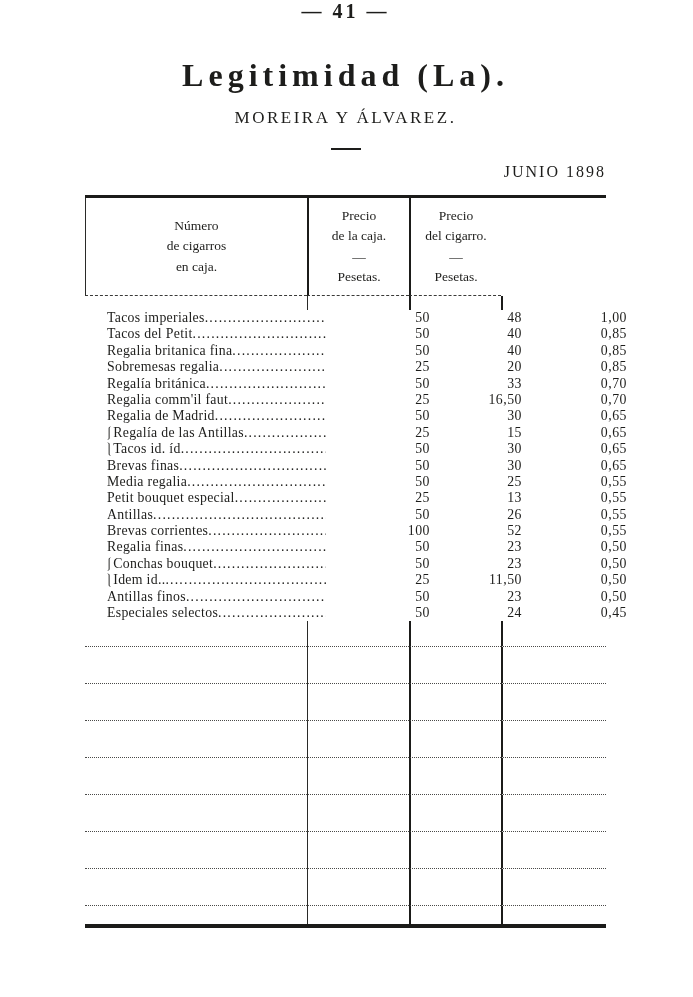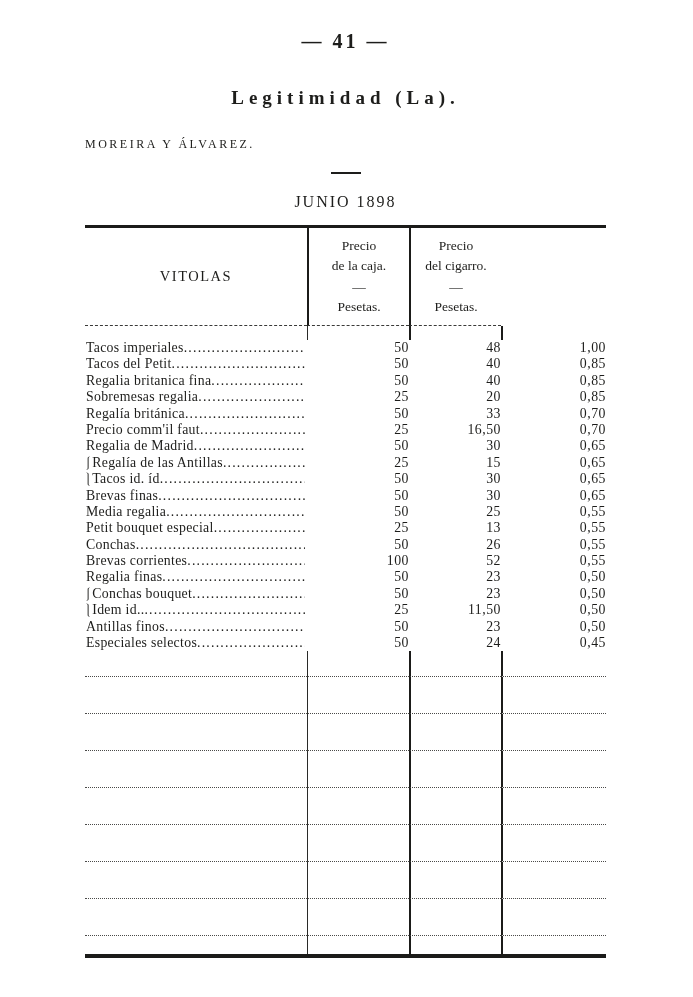--- a/index.html
+++ b/index.html
@@ -5,44 +5,44 @@
   html,body{margin:0;padding:0;}
   body{
     width:693px;height:997px;background:#ffffff;
     font-family:"Liberation Serif","DejaVu Serif","DejaVu Sans",serif;
     color:#1d1d1b;
     -webkit-font-smoothing:antialiased;
   }
   .sheet{position:relative;width:693px;height:997px;overflow:hidden;background:#ffffff;}
   .content{position:absolute;left:85px;top:0;width:521px;}
 
-  .page-number{padding-top:30px;text-align:center;font-size:20px;font-weight:bold;letter-spacing:3px;}
-  .title{margin-top:34px;text-align:center;font-size:19px;font-weight:bold;letter-spacing:5px;}
-  .subtitle{margin-top:28px;text-align:left;font-size:12px;letter-spacing:2.5px;}
+  .page-number{text-align:center;font-size:20px;font-weight:bold;letter-spacing:3px;}
+  .title{margin-top:34px;text-align:center;font-size:32px;font-weight:bold;letter-spacing:5px;}
+  .subtitle{margin-top:14px;text-align:center;font-size:17px;letter-spacing:2.5px;}
   .mini-rule{width:30px;height:2px;background:#1d1d1b;margin:20px auto 0;}
-  .date{margin-top:19px;text-align:center;font-size:16px;letter-spacing:2px;}
+  .date{margin-top:13px;text-align:right;font-size:16px;letter-spacing:2px;}
 
   .ptable{margin-top:14px;border-top:3px solid #1b1b19;border-bottom:4px solid #1b1b19;}
   .grid{display:grid;grid-template-columns:222px 102px 92px 105px;box-sizing:border-box;}
   .cell{box-sizing:border-box;overflow:hidden;}
   .c2{border-left:1px solid #2a2a28;}
   .c3{border-left:2px solid #1b1b19;}
   .c4{border-left:2px solid #1b1b19;}
 
   .thead .hcell{
     min-height:98px;display:flex;align-items:center;justify-content:center;
     text-align:center;white-space:pre-line;font-size:13.5px;line-height:1.5;
     border-bottom:1px dashed #3a3a38;padding:4px 2px;
   }
   .thead .hv{font-size:14.5px;letter-spacing:1.5px;}
 
   .spacer-row{height:14px;}
   .bottom-spacer{height:18px;}
 
-  .trow{height:16.4px;}
+  .trow{height:16.4px;margin-left:21px;}
   .trow .cell{font-size:13.8px;line-height:16.4px;}
   .c-vitolas{display:flex;white-space:nowrap;padding-right:2px;}
   .vname{letter-spacing:0.3px;}
   .brace{font-size:13px;padding-right:1px;}
   .leader{flex:1;overflow:hidden;letter-spacing:1.2px;}
   .c-num,.c-caja,.c-cig{text-align:right;font-size:13.2px;letter-spacing:0.5px;}
 
   .erow{height:37px;}
   .erow.first{height:26px;}
   .erow .cell{border-bottom:1.5px dotted #4a4a48;}
@@ -55,21 +55,23 @@
 
     <div class="page-number">— 41 —</div>
     <div class="title">Legitimidad (La).</div>
     <div class="subtitle">MOREIRA Y ÁLVAREZ.</div>
     <div class="mini-rule"></div>
     <div class="date">JUNIO 1898</div>
 
     <div class="ptable">
 
       <div class="grid thead">
-        <div class="cell hcell hv">VITOLAS</div>
+        <div class="cell hcell c2">Número
+de cigarros
+en caja.</div>
         <div class="cell hcell c3">Precio
 de la caja.
 —
 Pesetas.</div>
         <div class="cell hcell c4">Precio
 del cigarro.
 —
 Pesetas.</div>
       </div>
 
@@ -132,21 +134,21 @@
       <span class="leader">........................................................................</span>
     </div>
     <div class="cell c-num">50</div>
     <div class="cell c-caja">33</div>
     <div class="cell c-cig">0,70</div>
   </div>
 
   <div class="grid trow">
     <div class="cell c-vitolas">
       <span class="brace"></span>
-      <span class="vname">Precio comm'il faut</span>
+      <span class="vname">Regalia comm'il faut</span>
       <span class="leader">........................................................................</span>
     </div>
     <div class="cell c-num">25</div>
     <div class="cell c-caja">16,50</div>
     <div class="cell c-cig">0,70</div>
   </div>
 
   <div class="grid trow">
     <div class="cell c-vitolas">
       <span class="brace"></span>
@@ -209,21 +211,21 @@
       <span class="leader">........................................................................</span>
     </div>
     <div class="cell c-num">25</div>
     <div class="cell c-caja">13</div>
     <div class="cell c-cig">0,55</div>
   </div>
 
   <div class="grid trow">
     <div class="cell c-vitolas">
       <span class="brace"></span>
-      <span class="vname">Conchas</span>
+      <span class="vname">Antillas</span>
       <span class="leader">........................................................................</span>
     </div>
     <div class="cell c-num">50</div>
     <div class="cell c-caja">26</div>
     <div class="cell c-cig">0,55</div>
   </div>
 
   <div class="grid trow">
     <div class="cell c-vitolas">
       <span class="brace"></span>

